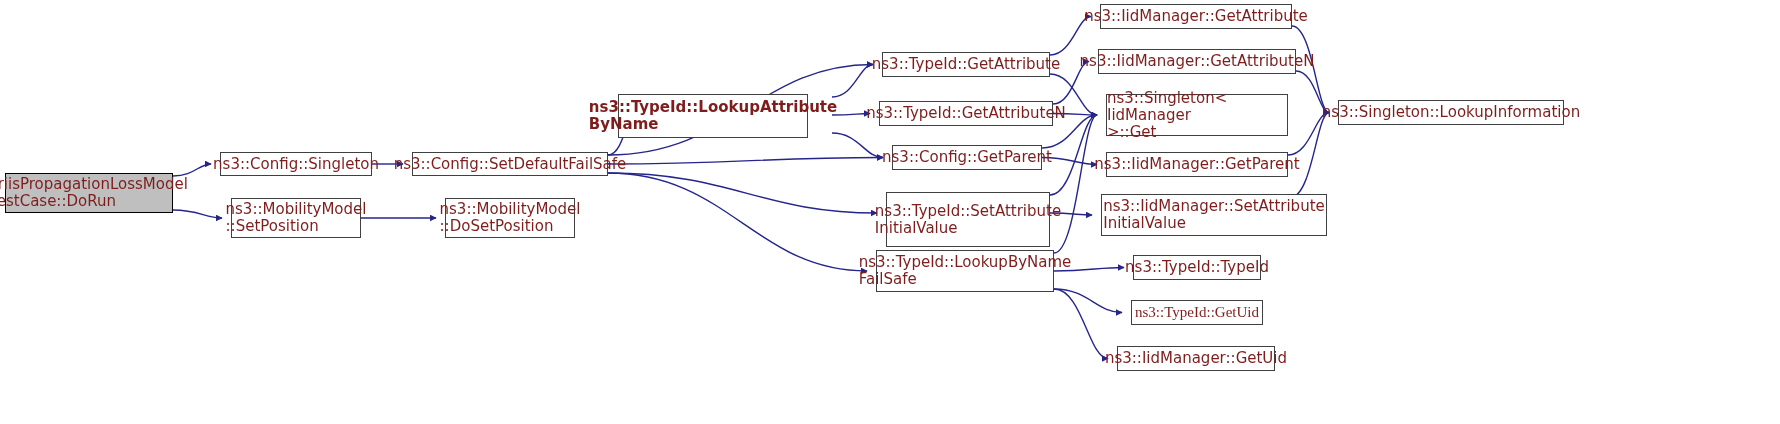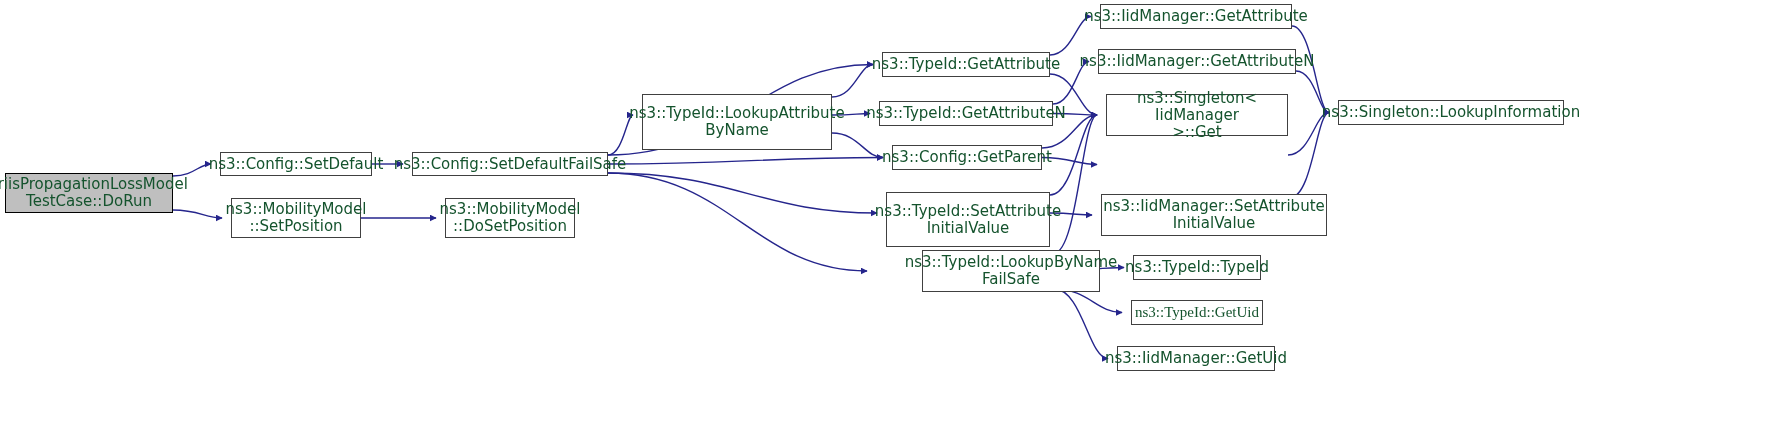--- a/index.html
+++ b/index.html
@@ -22,24 +22,23 @@
     left: 0;
     top: 0;
     width: 1780px;
     height: 424px;
   }
   .node {
     position: absolute;
     box-sizing: border-box;
     border: 1px solid #404040;
     background: #ffffff;
-    color: #14532d;
+    color: #7f1d1d;
     font-size: 15px;
     line-height: 17px;
-    text-align: center;
     display: flex;
     align-items: center;
     justify-content: center;
     white-space: pre-line;
     z-index: 3;
   }
   .node.root {
     background: #bfbfbf;
     border: 1px solid #000000;
   }
@@ -78,38 +77,39 @@
       <path d="M 1054 289 C 1088.65 289, 1096.35 312.5, 1122 312.5" fill="none" stroke="#25258c" stroke-width="1.4" marker-end="url(#arrow)"></path>
       <path d="M 1054 289 C 1082.35 289, 1088.65 358.5, 1108 358.5" fill="none" stroke="#25258c" stroke-width="1.4" marker-end="url(#arrow)"></path>
       <path d="M 1054 253 C 1077.4 253, 1082.6 115, 1097 115" fill="none" stroke="#25258c" stroke-width="1.4" marker-end="url(#arrow)"></path>
       <path d="M 1292 26 C 1312.7 26, 1317.3 112.5, 1329 112.5" fill="none" stroke="#25258c" stroke-width="1.4" marker-end="url(#arrow)"></path>
       <path d="M 1296 71 C 1314.9 71, 1319.1 112.5, 1329 112.5" fill="none" stroke="#25258c" stroke-width="1.4" marker-end="url(#arrow)"></path>
       <path d="M 1288 155 C 1310.5 155, 1315.5 112.5, 1329 112.5" fill="none" stroke="#25258c" stroke-width="1.4" marker-end="url(#arrow)"></path>
       <path d="M 1291 197 C 1312.15 197, 1316.85 112.5, 1329 112.5" fill="none" stroke="#25258c" stroke-width="1.4" marker-end="url(#arrow)"></path>
     </svg>
 <div class="node root" style="left: 5px; top: 173px; width: 168px; height: 40px;">FriisPropagationLossModel
 TestCase::DoRun</div>
-    <div class="node" style="left: 220px; top: 152px; width: 152px; height: 24px;">ns3::Config::SetDefault</div>
+    <div class="node" style="left: 220px; top: 152px; width: 152px; height: 24px;">ns3::Config::Singleton</div>
     <div class="node" style="left: 231px; top: 198px; width: 130px; height: 40px;">ns3::MobilityModel
 ::SetPosition</div>
     <div class="node" style="left: 412px; top: 152px; width: 196px; height: 24px;">ns3::Config::SetDefaultFailSafe</div>
     <div class="node" style="left: 445px; top: 198px; width: 130px; height: 40px;">ns3::MobilityModel
 ::DoSetPosition</div>
-    <div class="node" style="left: 642px; top: 94px; width: 190px; height: 56px;">ns3::TypeId::LookupAttribute
+    <div class="node" style="left: 618px; top: 94px; width: 190px; height: 44px; font-weight: bold;">ns3::TypeId::LookupAttribute
 ByName</div>
     <div class="node" style="left: 882px; top: 52px; width: 168px; height: 25px;">ns3::TypeId::GetAttribute</div>
     <div class="node" style="left: 879px; top: 101px; width: 174px; height: 25px;">ns3::TypeId::GetAttributeN</div>
     <div class="node" style="left: 892px; top: 145px; width: 150px; height: 25px;">ns3::Config::GetParent</div>
     <div class="node" style="left: 886px; top: 192px; width: 164px; height: 55px;">ns3::TypeId::SetAttribute
 InitialValue</div>
-    <div class="node" style="left: 876px; top: 250px; width: 178px; height: 42px; margin-left: 46px;">ns3::TypeId::LookupByName
+    <div class="node" style="left: 876px; top: 250px; width: 178px; height: 42px;">ns3::TypeId::LookupByName
 FailSafe</div>
     <div class="node" style="left: 1100px; top: 4px; width: 192px; height: 25px;">ns3::IidManager::GetAttribute</div>
     <div class="node" style="left: 1098px; top: 49px; width: 198px; height: 25px;">ns3::IidManager::GetAttributeN</div>
     <div class="node" style="left: 1106px; top: 94px; width: 182px; height: 42px;">ns3::Singleton&lt; IidManager
 &gt;::Get</div>
+    <div class="node" style="left: 1106px; top: 152px; width: 182px; height: 25px;">ns3::IidManager::GetParent</div>
     <div class="node" style="left: 1101px; top: 194px; width: 226px; height: 42px;">ns3::IidManager::SetAttribute
 InitialValue</div>
     <div class="node" style="left: 1133px; top: 255px; width: 128px; height: 25px;">ns3::TypeId::TypeId</div>
     <div class="node" style="left: 1131px; top: 300px; width: 132px; height: 25px; font-family: Liberation Serif, serif;">ns3::TypeId::GetUid</div>
     <div class="node" style="left: 1117px; top: 346px; width: 158px; height: 25px;">ns3::IidManager::GetUid</div>
     <div class="node" style="left: 1338px; top: 100px; width: 226px; height: 25px;">ns3::Singleton::LookupInformation</div>
   </div>
 
 </body></html>

